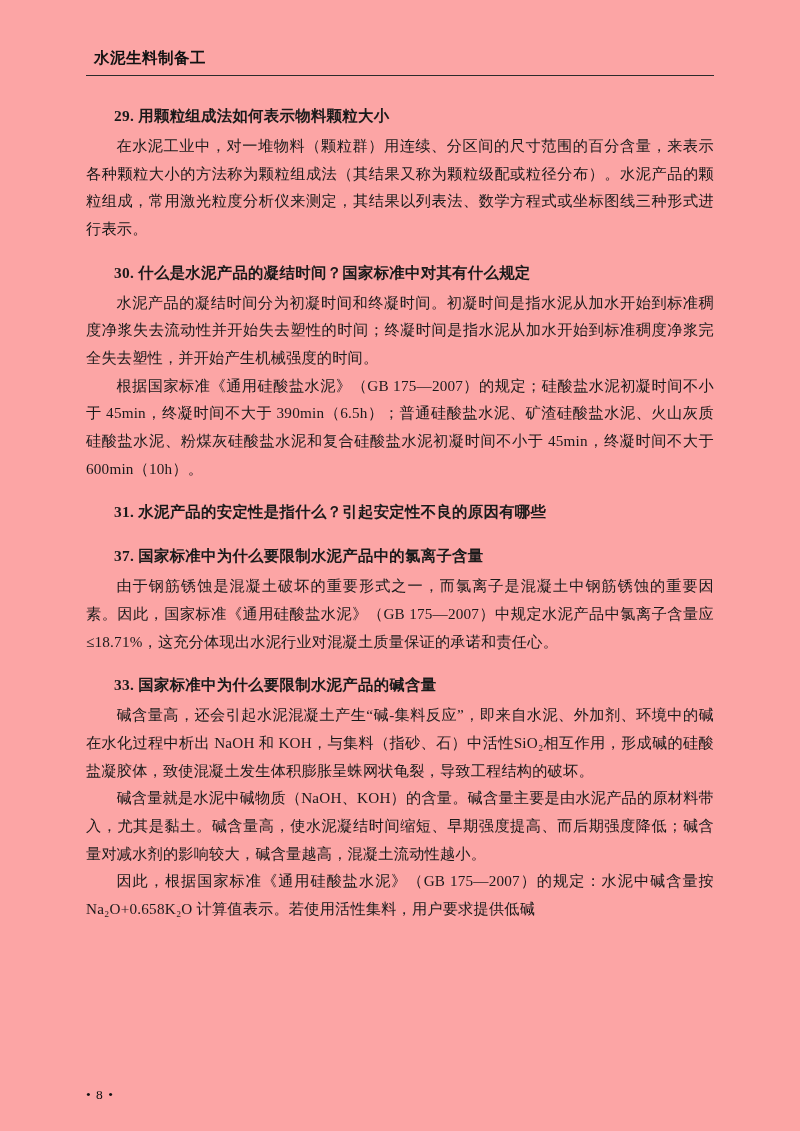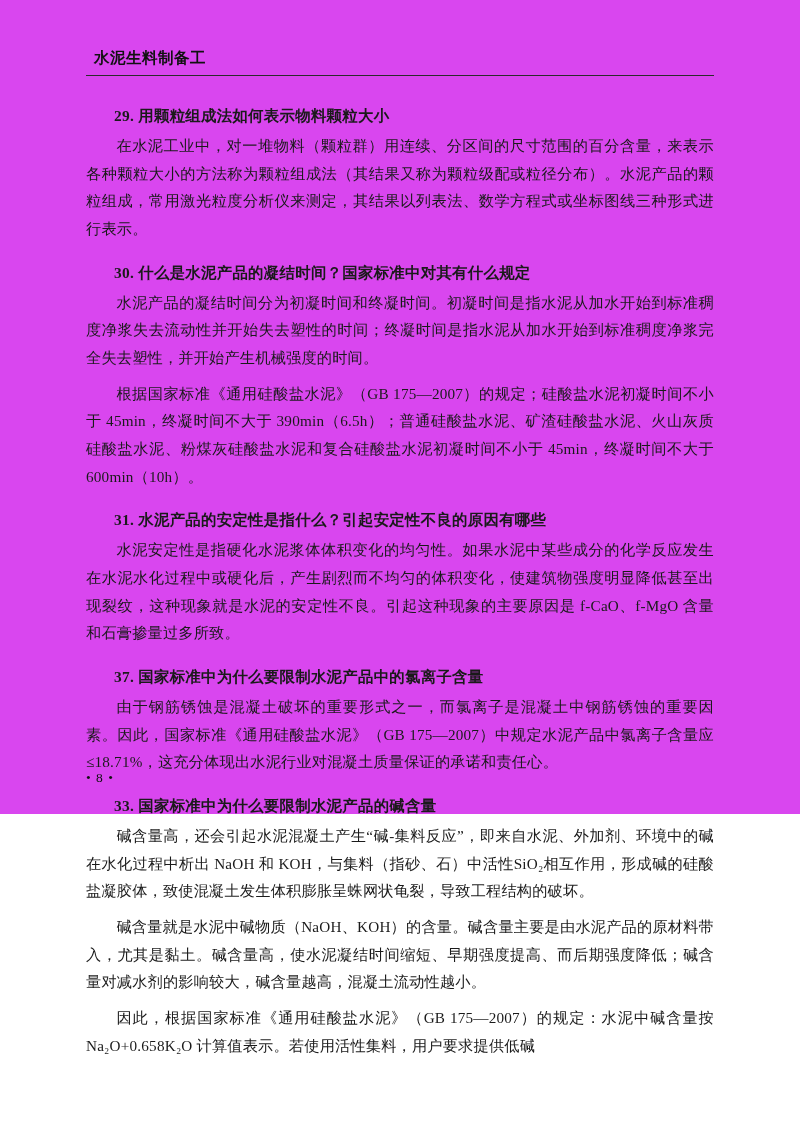--- a/index.html
+++ b/index.html
@@ -12,24 +12,24 @@
     height: 1131px;
     font-family: "Liberation Serif", "DejaVu Serif", serif;
     color: #1a1a1a;
     position: relative;
     overflow: hidden;
   }
   .page {
     position: absolute;
     left: 0; top: 0;
     width: 800px;
-    height: 814px;
+    height: 1131px;
     box-sizing: border-box;
     padding: 48px 86px 40px 86px;
-    background: #d946ef;
+    background: #fca5a5;
   }
   .header {
     font-size: 15.5px;
     font-weight: bold;
     letter-spacing: 0.5px;
     color: #111;
     padding-left: 8px;
     margin-bottom: 6px;
   }
   .header-rule {
@@ -52,21 +52,21 @@
   }
   .q-title:first-child {
     margin-top: 8px;
   }
   .para {
     margin: 0;
     text-indent: 2em;
     letter-spacing: 0.2px;
   }
   .para + .para {
-    margin-top: 8px;
+    margin-top: 0px;
   }
   .footer {
     position: absolute;
     left: 86px;
     bottom: 28px;
     font-size: 13.5px;
     letter-spacing: 1px;
     color: #111;
   }
 </style>
@@ -81,21 +81,20 @@
   <div class="content">
 
     <div class="q-title">29. 用颗粒组成法如何表示物料颗粒大小</div>
     <p class="para">在水泥工业中，对一堆物料（颗粒群）用连续、分区间的尺寸范围的百分含量，来表示各种颗粒大小的方法称为颗粒组成法（其结果又称为颗粒级配或粒径分布）。水泥产品的颗粒组成，常用激光粒度分析仪来测定，其结果以列表法、数学方程式或坐标图线三种形式进行表示。</p>
 
     <div class="q-title">30. 什么是水泥产品的凝结时间？国家标准中对其有什么规定</div>
     <p class="para">水泥产品的凝结时间分为初凝时间和终凝时间。初凝时间是指水泥从加水开始到标准稠度净浆失去流动性并开始失去塑性的时间；终凝时间是指水泥从加水开始到标准稠度净浆完全失去塑性，并开始产生机械强度的时间。</p>
     <p class="para">根据国家标准《通用硅酸盐水泥》（GB 175—2007）的规定；硅酸盐水泥初凝时间不小于 45min，终凝时间不大于 390min（6.5h）；普通硅酸盐水泥、矿渣硅酸盐水泥、火山灰质硅酸盐水泥、粉煤灰硅酸盐水泥和复合硅酸盐水泥初凝时间不小于 45min，终凝时间不大于 600min（10h）。</p>
 
     <div class="q-title">31. 水泥产品的安定性是指什么？引起安定性不良的原因有哪些</div>
-    <p class="para">水泥安定性是指硬化水泥浆体体积变化的均匀性。如果水泥中某些成分的化学反应发生在水泥水化过程中或硬化后，产生剧烈而不均匀的体积变化，使建筑物强度明显降低甚至出现裂纹，这种现象就是水泥的安定性不良。引起这种现象的主要原因是 f-CaO、f-MgO 含量和石膏掺量过多所致。</p>
 
     <div class="q-title">37. 国家标准中为什么要限制水泥产品中的氯离子含量</div>
     <p class="para">由于钢筋锈蚀是混凝土破坏的重要形式之一，而氯离子是混凝土中钢筋锈蚀的重要因素。因此，国家标准《通用硅酸盐水泥》（GB 175—2007）中规定水泥产品中氯离子含量应≤18.71%，这充分体现出水泥行业对混凝土质量保证的承诺和责任心。</p>
 
     <div class="q-title">33. 国家标准中为什么要限制水泥产品的碱含量</div>
     <p class="para">碱含量高，还会引起水泥混凝土产生“碱-集料反应”，即来自水泥、外加剂、环境中的碱在水化过程中析出 NaOH 和 KOH，与集料（指砂、石）中活性SiO₂相互作用，形成碱的硅酸盐凝胶体，致使混凝土发生体积膨胀呈蛛网状龟裂，导致工程结构的破坏。</p>
     <p class="para">碱含量就是水泥中碱物质（NaOH、KOH）的含量。碱含量主要是由水泥产品的原材料带入，尤其是黏土。碱含量高，使水泥凝结时间缩短、早期强度提高、而后期强度降低；碱含量对减水剂的影响较大，碱含量越高，混凝土流动性越小。</p>
     <p class="para">因此，根据国家标准《通用硅酸盐水泥》（GB 175—2007）的规定：水泥中碱含量按 Na₂O+0.658K₂O 计算值表示。若使用活性集料，用户要求提供低碱</p>
 
   </div>

